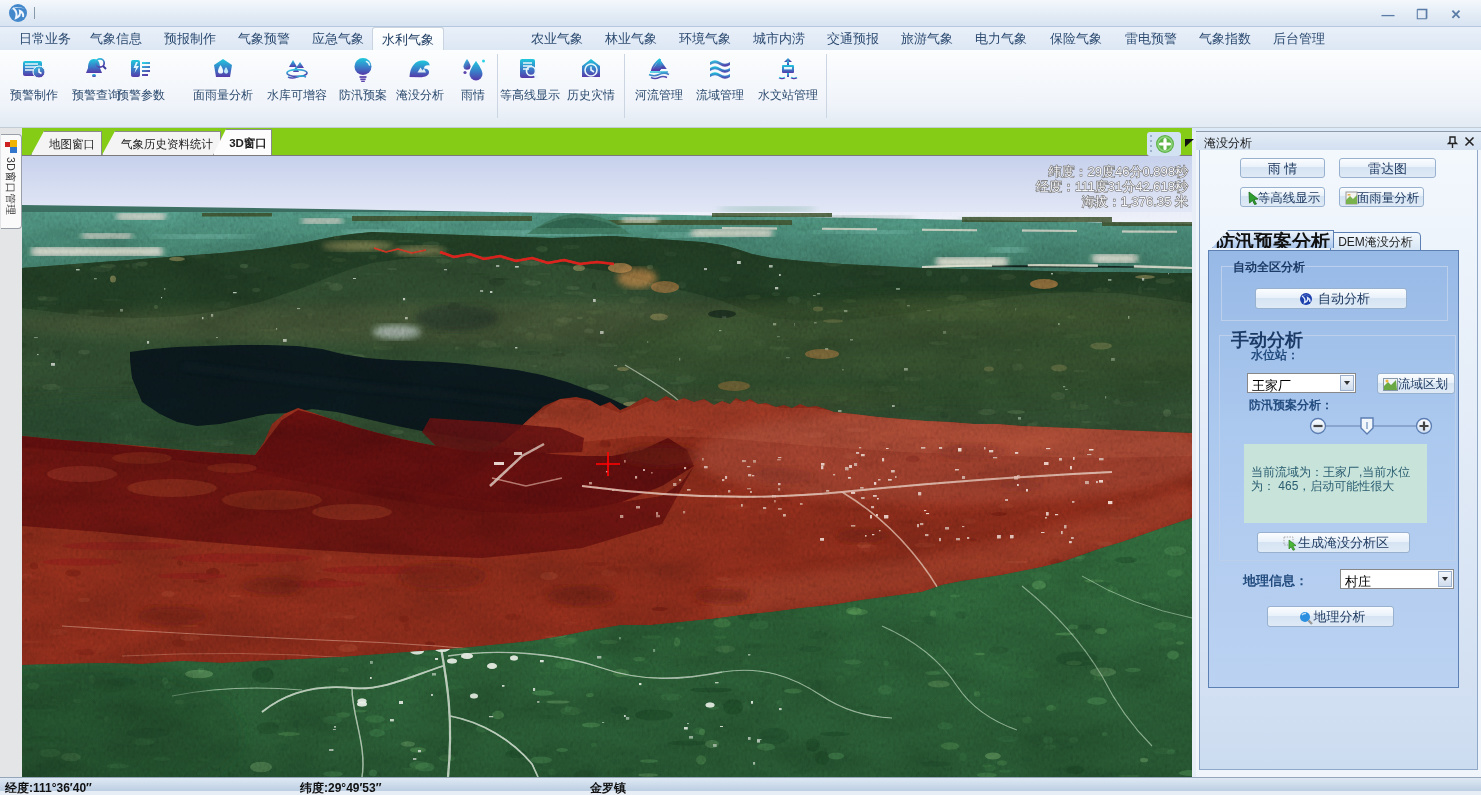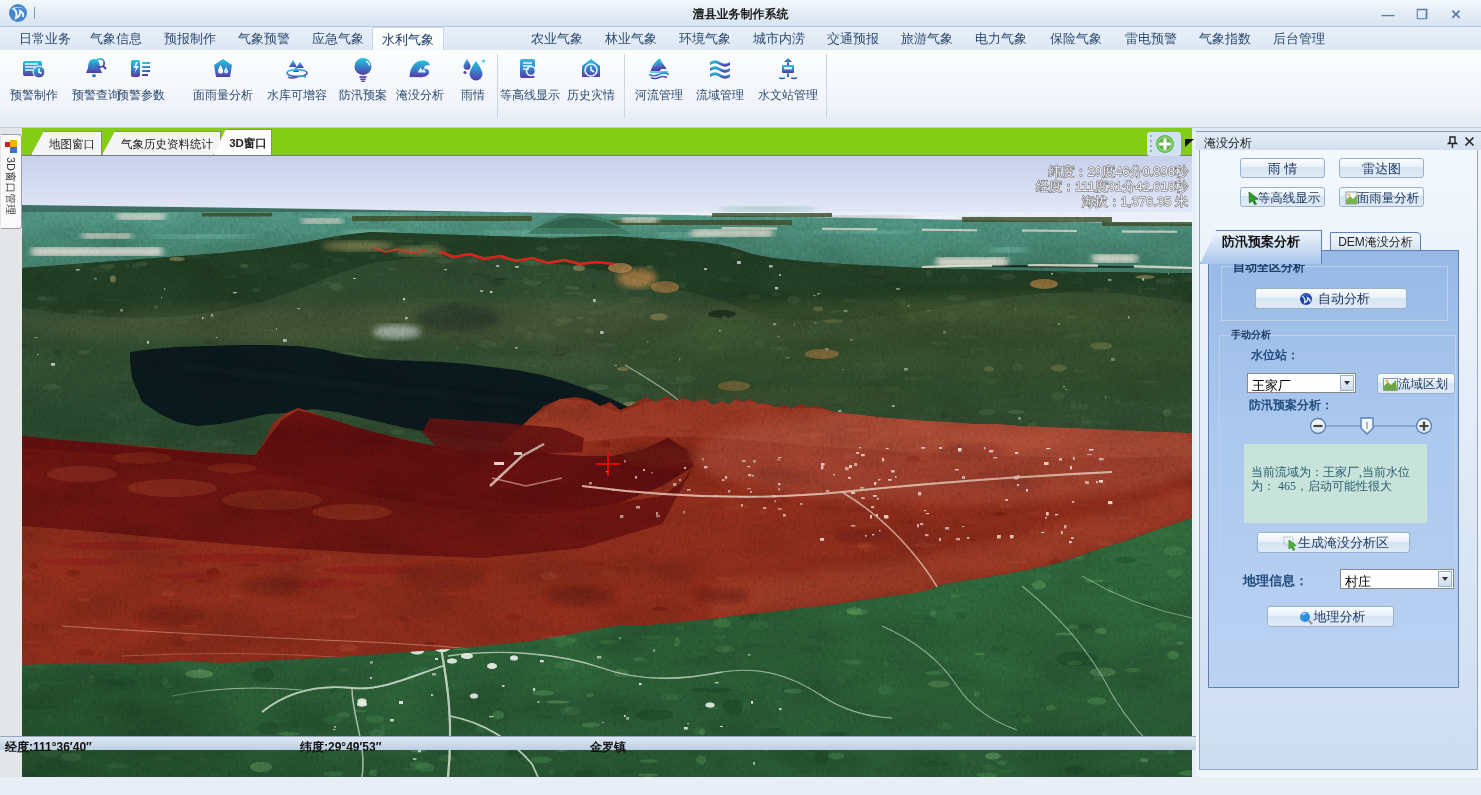--- a/index.html
+++ b/index.html
@@ -26,21 +26,21 @@
 #vtab{left:1px;top:6px;width:21px;height:95px;background:#fafafa;border:1px solid #9aa0a8;border-left:none;border-radius:0 4px 4px 0;}
 #vtab .vtxt{position:absolute;left:16px;top:22px;transform-origin:0 0;transform:rotate(90deg);white-space:nowrap;font-size:10.5px;color:#333;letter-spacing:0.5px;}
 
 #tabrow{left:22px;top:128px;width:1170px;height:28px;background:#84cc16;border-bottom:1px solid #7a7a7a;}
 .dtab{position:absolute;bottom:0;height:24px;line-height:24px;font-size:11.5px;color:#222;background:#f4f4f4;border:1px solid #8a8a8a;border-bottom:none;padding:0 1px 0 12px;text-align:center;clip-path:polygon(13px 0,100% 0,100% 100%,0 100%);}
 .dtab.on{background:#fdfdfd;font-weight:bold;height:26px;line-height:26px;z-index:3;}
 #greenbtn{position:absolute;left:1125px;top:4px;width:34px;height:24px;background:#d3e2f2;border-radius:3px;}
 
 #map{left:22px;top:156px;width:1170px;height:621px;}
 
-#status{left:0;top:736px;width:1481px;height:14px;background:linear-gradient(#dfe9f4,#bccee2);border-top:1px solid #96a6ba;font-size:12px;color:#111;font-weight:bold;}
+#status{left:0;top:777px;width:1481px;height:14px;background:linear-gradient(#dfe9f4,#bccee2);border-top:1px solid #96a6ba;font-size:12px;color:#111;font-weight:bold;}
 #status span{position:absolute;top:2px;}
 
 #rpanel{left:1196px;top:128px;width:285px;height:649px;background:#f0f5fc;}
 #rphead{left:0px;top:3px;width:285px;height:19px;background:linear-gradient(#e3ecf7,#d3e0f0);border-top:1px solid #8d9aa9;font-size:12px;color:#1a1a1a;}
 #rpbody{left:3px;top:22px;width:279px;height:620px;background:linear-gradient(#f3f8fd,#dfe9f6 55%,#ccdcf0);border:1px solid #8fa8c8;border-top:none;}
 .btn{position:absolute;background:linear-gradient(#fbfdfe,#e9f1fa 45%,#d5e3f2 46%,#dfeaf6);border:1px solid #98b1cf;border-radius:3px;font-size:13px;color:#1f3a60;text-align:center;}
 .tabs2{position:absolute;}
 #bluepanel{position:absolute;left:8px;top:100px;width:251px;height:438px;background:linear-gradient(#97b9e6,#abc8ee 40%,#bbd2f2);border:1px solid #5c7fb4;}
 .grp{position:absolute;border:1px solid #bcd0ec;}
 .grp .gt{position:absolute;left:8px;top:-8px;background:transparent;font-size:12px;font-weight:bold;color:#1b3a66;padding:0 3px;}
@@ -49,21 +49,20 @@
 </head>
 <body>
 
 <div class="abs" id="titlebar">
   <svg class="abs" style="left:8px;top:3px" width="20" height="20" viewBox="0 0 20 20">
     <circle cx="10" cy="10" r="9" fill="#4488cc"></circle>
     <path d="M3 7 Q8 3 17 6 Q14 4 9 4 Q5 4 3 7Z" fill="#cfe4f4"></path>
     <path d="M5 5 Q10 9 8 15 Q13 13 12 8 Q16 10 15 14" stroke="#eef6fc" stroke-width="2" fill="none"></path>
   </svg>
   <div class="abs" style="left:34px;top:7px;width:1px;height:12px;background:#8899aa"></div>
-  <div class="abs" id="title">澧县业务制作系统</div>
   <div class="abs" id="winbtns"><span>—</span><span>❐</span><span>✕</span></div>
 </div>
 
 <div class="abs" id="menubar">
     <div class="mi" style="left: 12px; width: 66px;">日常业务</div>
     <div class="mi" style="left: 83px; width: 66px;">气象信息</div>
     <div class="mi" style="left: 157px; width: 66px;">预报制作</div>
     <div class="mi" style="left: 231px; width: 66px;">气象预警</div>
     <div class="mi" style="left: 305px; width: 66px;">应急气象</div>
     <div class="mi sel" style="left: 372px; width: 72px;">水利气象</div>
@@ -2014,48 +2013,48 @@
       <span style="position:absolute;left:8px;top:3px">淹没分析</span>
     <svg class="abs" style="right:22px;top:4px" width="12" height="13" viewBox="0 0 12 13">
         <path d="M3 1h5v5l1.5 1.5h-8L3 6Z M5.5 8v4" stroke="#222" stroke-width="1.4" fill="none"></path>
       </svg>
     <svg class="abs" style="right:6px;top:4px" width="11" height="11" viewBox="0 0 11 11">
         <path d="M1.5 1.5 L9.5 9.5 M9.5 1.5 L1.5 9.5" stroke="#222" stroke-width="1.6"></path>
       </svg>
   </div>
   <div class="abs" id="rpbody">
     <div class="btn" style="left:40px;top:8px;width:85px;height:20px;line-height:19px;">雨  情</div>
-    <div class="btn" style="left:139px;top:8px;width:85px;height:20px;line-height:19px;">雷达图</div>
+    <div class="btn" style="left:139px;top:8px;width:97px;height:20px;line-height:19px;">雷达图</div>
     <div class="btn" style="left:40px;top:37px;width:85px;height:20px;line-height:19px;">
       <svg style="position:absolute;left:6px;top:3px" width="13" height="14" viewBox="0 0 13 14">
           <path d="M2 1 L11 8 L7 8.5 L9.5 13 L7.5 13.5 L5.5 9.5 L2.5 12Z" fill="#2e9e2e" stroke="#1a6a1a" stroke-width="0.8"></path>
         </svg>
       <span style="margin-left:13px;font-size:12.5px">等高线显示</span></div>
     <div class="btn" style="left:139px;top:37px;width:85px;height:20px;line-height:19px;">
       <svg style="position:absolute;left:5px;top:3px" width="14" height="14" viewBox="0 0 14 14">
           <rect x="1" y="1" width="11" height="12" fill="#f4f4f0" stroke="#999"></rect>
           <path d="M1 9 L5 5 L8 8 L12 4 L12 13 L1 13Z" fill="#7ab34e"></path>
           <path d="M2 4 q2 -2 4 0 q-2 1 -4 0" fill="#e8a33c"></path>
         </svg>
       <span style="margin-left:13px;font-size:12.5px">面雨量分析</span></div>
-    <div class="tabs2" style="left:0;top:80px;width:122px;height:34px;background:linear-gradient(#eef5fc,#a9c6ec);border:1px solid #5c7fb4;border-bottom:none;clip-path:polygon(16px 0,100% 0,100% 100%,0 100%);text-align:center;font-size:13px;font-weight:bold;color:#111;line-height:21px;z-index:2;">防汛预案分析</div>
+    <div class="tabs2" style="left:12px;top:80px;width:122px;height:18px;background:linear-gradient(#eef5fc,#a9c6ec);border:1px solid #5c7fb4;border-bottom:none;clip-path:polygon(16px 0,100% 0,100% 100%,0 100%);text-align:center;font-size:19px;font-weight:bold;color:#111;line-height:21px;z-index:2;">防汛预案分析</div>
     <div class="tabs2" style="left:130px;top:82px;width:91px;height:19px;background:linear-gradient(#f2f8fd,#d7e6f5);border:1px solid #5c7fb4;border-radius:0 4px 0 0;text-align:center;font-size:12px;color:#222;line-height:19px;">DEM淹没分析</div>
     <div id="bluepanel">
       <div class="grp" style="left:12px;top:15px;width:227px;height:55px;">
           <span class="gt">自动全区分析</span>
         </div>
       <div class="btn" style="left:46px;top:37px;width:152px;height:21px;line-height:20px;">
         <svg style="position:absolute;left:43px;top:3px" width="14" height="14" viewBox="0 0 14 14">
             <circle cx="7" cy="7" r="6" fill="#1c3fae"></circle>
             <path d="M2 5 Q5 2 11 3.5 Q9 2.5 6 2.7 Q3.5 3 2 5Z" fill="#bcd0f4"></path>
             <path d="M3 4 Q7 6.5 5.6 10.5 Q9.5 9 8.6 5.6 Q11.5 7 10.8 10" stroke="#dce8fa" stroke-width="1.4" fill="none"></path>
           </svg>
         <span style="margin-left:26px">自动分析</span></div>
       <div class="grp" style="left:10px;top:84px;width:237px;height:226px;">
-          <span class="gt" style="font-size:10px">手动分析</span>
+          <span class="gt" style="font-size:18px">手动分析</span>
         </div>
       <div class="lbl" style="left:42px;top:96px;">水位站：</div>
       <div style="position:absolute;left:38px;top:122px;width:109px;height:20px;background:#fff;border:1px solid #888;">
         <span style="position:absolute;left:4px;top:3px;font-size:13px;color:#000;">王家厂</span>
         <div style="position:absolute;right:1px;top:1px;width:14px;height:16px;background:linear-gradient(#f4f8fc,#cfdcec);border:1px solid #9ab0cc;"><svg width="12" height="14" viewBox="0 0 12 14">
               <path d="M3 5 L9 5 L6 9Z" fill="#333"></path>
             </svg></div>
       </div>
       <div class="btn" style="left:168px;top:122px;width:78px;height:21px;line-height:20px;font-size:12.5px;">
         <svg style="position:absolute;left:5px;top:4px" width="15" height="13" viewBox="0 0 15 13">
@@ -2073,21 +2072,21 @@
         <path d="M112.5 13 h9 M117 8.5 v9" stroke="#444" stroke-width="2.2"></path>
         <path d="M54 5 h12 v10 l-6 6 l-6 -6 Z" fill="#f2f7fc" stroke="#5b7db2" stroke-width="1.4"></path>
         <path d="M60 9 v7" stroke="#8aa4c8" stroke-width="1.5"></path>
         <defs>
             <linearGradient id="slg" x1="0" y1="0" x2="0" y2="1">
               <stop offset="0" stop-color="#fdfeff"></stop>
               <stop offset="1" stop-color="#cfdff2"></stop>
             </linearGradient>
           </defs>
       </svg>
-      <div style="position:absolute;left:35px;top:193px;width:183px;height:79px;background:#c7e3da;font-family:Liberation Serif, serif;">
+      <div style="position:absolute;left:35px;top:193px;width:183px;height:79px;background:#c7e3da;">
         <div style="position:absolute;left:7px;top:22px;width:176px;font-size:12px;color:#2a5d70;line-height:13.5px;">当前流域为：王家厂,当前水位<br>为：&nbsp;465，启动可能性很大</div>
       </div>
       <div class="btn" style="left:48px;top:281px;width:153px;height:21px;line-height:20px;">
         <svg style="position:absolute;left:25px;top:3px" width="16" height="15" viewBox="0 0 16 15">
             <rect x="1" y="1" width="9" height="8" fill="none" stroke="#aaa" stroke-dasharray="1.5 1.2"></rect>
             <path d="M6 4 L13 9.5 L9.8 10 L11.8 13.6 L10 14.3 L8.2 10.8 L6 13Z" fill="#4cb838" stroke="#2a7a1e" stroke-width="0.7"></path>
           </svg>
         <span style="margin-left:20px">生成淹没分析区</span></div>
       <div class="lbl" style="left:34px;top:321px;font-size:13px;">地理信息：</div>
       <div style="position:absolute;left:99px;top:318px;width:114px;height:20px;background:#fff;border:1px solid #888;margin-left:32px;">

